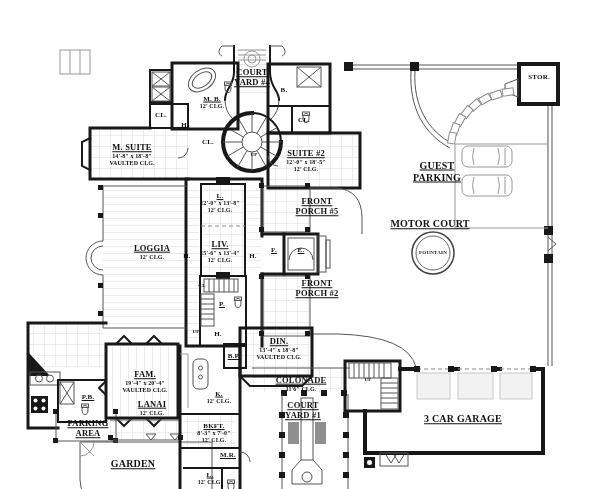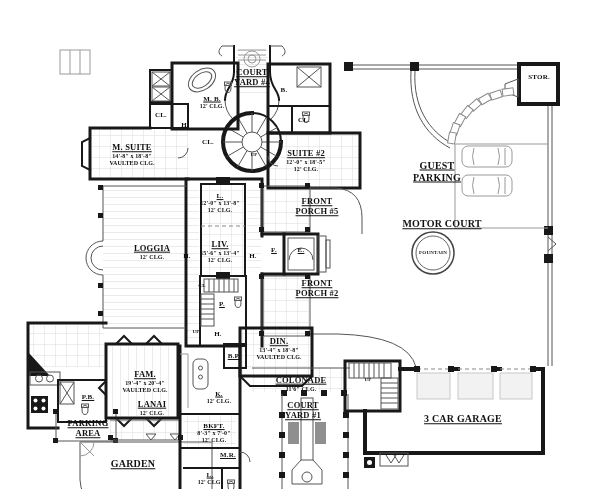--- a/index.html
+++ b/index.html
@@ -402,21 +402,21 @@
     <div class="dim">12' CLG.</div>
   </div>
 
   <div class="lbl" style="left:274px;top:214px">
     <div class="nm u sm">F.</div>
   </div>
   <div class="lbl" style="left:301px;top:214px">
     <div class="nm u sm">E.</div>
   </div>
 
-  <div class="lbl" style="left:442px;top:188px">
+  <div class="lbl" style="left:430px;top:188px">
     <div class="nm u big">MOTOR COURT</div>
   </div>
   <div class="lbl" style="left:433px;top:217px">
     <div class="nm xs">FOUNTAIN</div>
   </div>
 
   <div class="lbl" style="left:317px;top:253px">
     <div class="nm u">FRONT</div>
     <div class="nm u">PORCH #2</div>
   </div>

